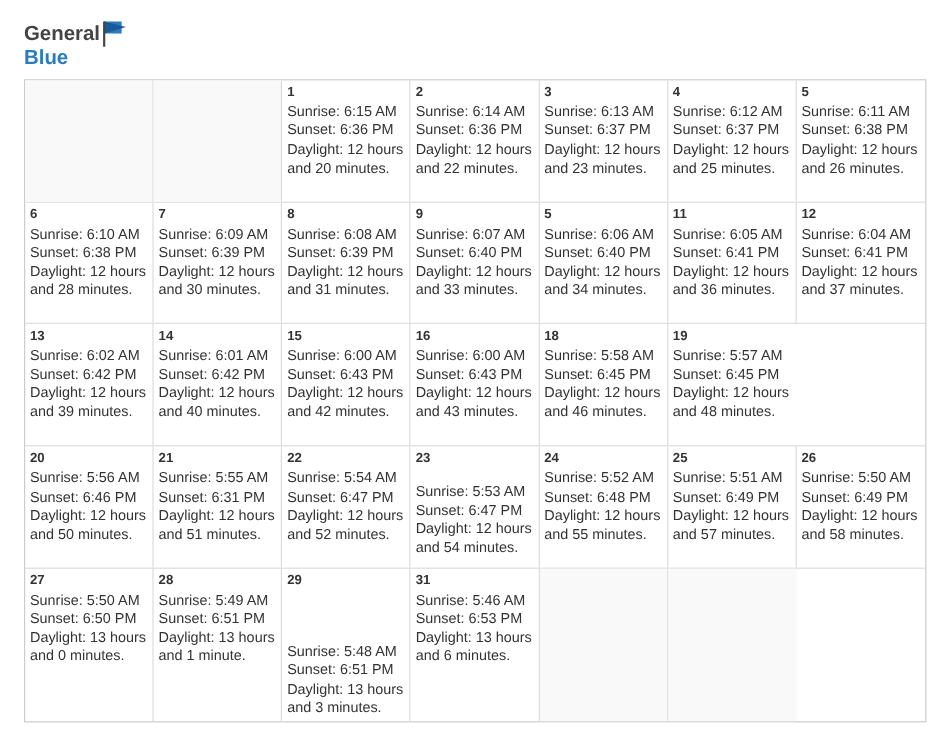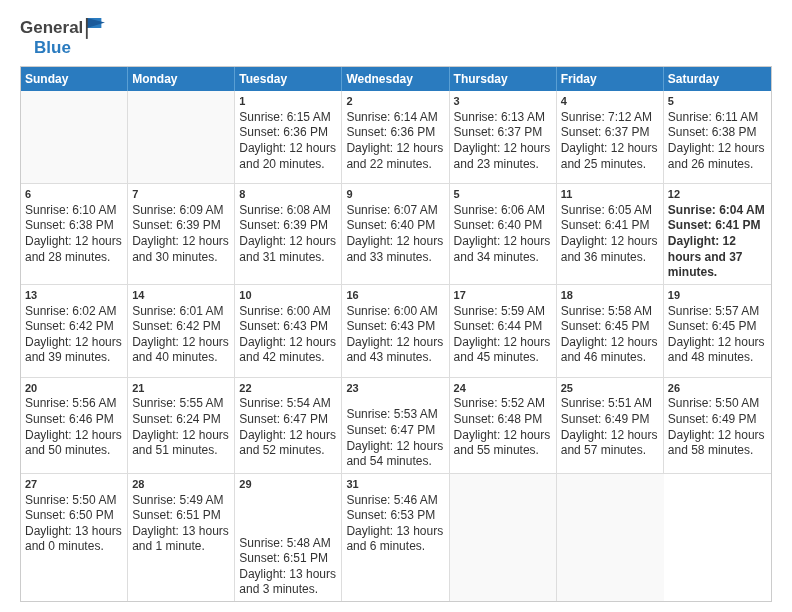--- a/index.html
+++ b/index.html
@@ -109,39 +109,30 @@
     <div class="logo">
       <div>
         <div style="display:flex;align-items:center;">
           <span class="logo-general" style="font-size:17px;font-weight:bold;color:#444;">General</span>
           <svg class="logo-icon" viewBox="0 0 22 26" fill="none" xmlns="http://www.w3.org/2000/svg" style="margin-left:2px;">
             <polygon points="2,2 18,2 18,13 2,13" fill="#2a7bbf"></polygon>
             <polygon points="2,2 22,7 2,13" fill="#1a5a9a"></polygon>
             <line x1="2" y1="2" x2="2" y2="25" stroke="#444" stroke-width="2"></line>
           </svg>
         </div>
-        <div style="font-size:17px;font-weight:bold;color:#2a7bbf;margin-top:-2px;margin-left:14px;">Blue</div>
+        <div style="font-size:17px;font-weight:bold;color:#2a7bbf;margin-top:-2px;">Blue</div>
       </div>
     </div>
     <div class="title-block">
       <div class="month-title"></div>
       <div class="location"></div>
     </div>
   </div>
 
   <div class="calendar">
-    <div class="cal-header-row">
-    <div class="cal-header-cell">Sunday</div>
-        <div class="cal-header-cell">Monday</div>
-        <div class="cal-header-cell">Tuesday</div>
-        <div class="cal-header-cell">Wednesday</div>
-        <div class="cal-header-cell">Thursday</div>
-        <div class="cal-header-cell">Friday</div>
-        <div class="cal-header-cell">Saturday</div>
-      </div>
     <div class="cal-body">
     <div class="cal-row">
           <div class="cal-cell empty"></div>
           <div class="cal-cell empty"></div>
           <div class="cal-cell">
             <span class="day-num">1</span>
             <div class="cell-text" style="white-space: pre-line;">Sunrise: 6:15 AM
 Sunset: 6:36 PM
 Daylight: 12 hours and 20 minutes.</div>
           </div>
@@ -152,21 +143,21 @@
 Daylight: 12 hours and 22 minutes.</div>
           </div>
           <div class="cal-cell">
             <span class="day-num">3</span>
             <div class="cell-text" style="white-space: pre-line;">Sunrise: 6:13 AM
 Sunset: 6:37 PM
 Daylight: 12 hours and 23 minutes.</div>
           </div>
           <div class="cal-cell">
             <span class="day-num">4</span>
-            <div class="cell-text" style="white-space: pre-line;">Sunrise: 7:12 AM
+            <div class="cell-text" style="white-space: pre-line;">Sunrise: 6:12 AM
 Sunset: 6:37 PM
 Daylight: 12 hours and 25 minutes.</div>
           </div>
           <div class="cal-cell">
             <span class="day-num">5</span>
             <div class="cell-text" style="white-space: pre-line;">Sunrise: 6:11 AM
 Sunset: 6:38 PM
 Daylight: 12 hours and 26 minutes.</div>
           </div>
         </div>
@@ -202,57 +193,51 @@
 Daylight: 12 hours and 34 minutes.</div>
           </div>
           <div class="cal-cell">
             <span class="day-num">11</span>
             <div class="cell-text" style="white-space: pre-line;">Sunrise: 6:05 AM
 Sunset: 6:41 PM
 Daylight: 12 hours and 36 minutes.</div>
           </div>
           <div class="cal-cell">
             <span class="day-num">12</span>
-            <div class="cell-text" style="white-space: pre-line; font-weight: bold;">Sunrise: 6:04 AM
+            <div class="cell-text" style="white-space: pre-line;">Sunrise: 6:04 AM
 Sunset: 6:41 PM
 Daylight: 12 hours and 37 minutes.</div>
           </div>
         </div>
         <div class="cal-row">
           <div class="cal-cell">
             <span class="day-num">13</span>
             <div class="cell-text" style="white-space: pre-line;">Sunrise: 6:02 AM
 Sunset: 6:42 PM
 Daylight: 12 hours and 39 minutes.</div>
           </div>
           <div class="cal-cell">
             <span class="day-num">14</span>
             <div class="cell-text" style="white-space: pre-line;">Sunrise: 6:01 AM
 Sunset: 6:42 PM
 Daylight: 12 hours and 40 minutes.</div>
           </div>
           <div class="cal-cell">
-            <span class="day-num">10</span>
+            <span class="day-num">15</span>
             <div class="cell-text" style="white-space: pre-line;">Sunrise: 6:00 AM
 Sunset: 6:43 PM
 Daylight: 12 hours and 42 minutes.</div>
           </div>
           <div class="cal-cell">
             <span class="day-num">16</span>
             <div class="cell-text" style="white-space: pre-line;">Sunrise: 6:00 AM
 Sunset: 6:43 PM
 Daylight: 12 hours and 43 minutes.</div>
           </div>
           <div class="cal-cell">
-            <span class="day-num">17</span>
-            <div class="cell-text" style="white-space: pre-line;">Sunrise: 5:59 AM
-Sunset: 6:44 PM
-Daylight: 12 hours and 45 minutes.</div>
-          </div>
-          <div class="cal-cell">
             <span class="day-num">18</span>
             <div class="cell-text" style="white-space: pre-line;">Sunrise: 5:58 AM
 Sunset: 6:45 PM
 Daylight: 12 hours and 46 minutes.</div>
           </div>
           <div class="cal-cell">
             <span class="day-num">19</span>
             <div class="cell-text" style="white-space: pre-line;">Sunrise: 5:57 AM
 Sunset: 6:45 PM
 Daylight: 12 hours and 48 minutes.</div>
@@ -261,21 +246,21 @@
         <div class="cal-row">
           <div class="cal-cell">
             <span class="day-num">20</span>
             <div class="cell-text" style="white-space: pre-line;">Sunrise: 5:56 AM
 Sunset: 6:46 PM
 Daylight: 12 hours and 50 minutes.</div>
           </div>
           <div class="cal-cell">
             <span class="day-num">21</span>
             <div class="cell-text" style="white-space: pre-line;">Sunrise: 5:55 AM
-Sunset: 6:24 PM
+Sunset: 6:31 PM
 Daylight: 12 hours and 51 minutes.</div>
           </div>
           <div class="cal-cell">
             <span class="day-num">22</span>
             <div class="cell-text" style="white-space: pre-line;">Sunrise: 5:54 AM
 Sunset: 6:47 PM
 Daylight: 12 hours and 52 minutes.</div>
           </div>
           <div class="cal-cell">
             <span class="day-num">23</span>

